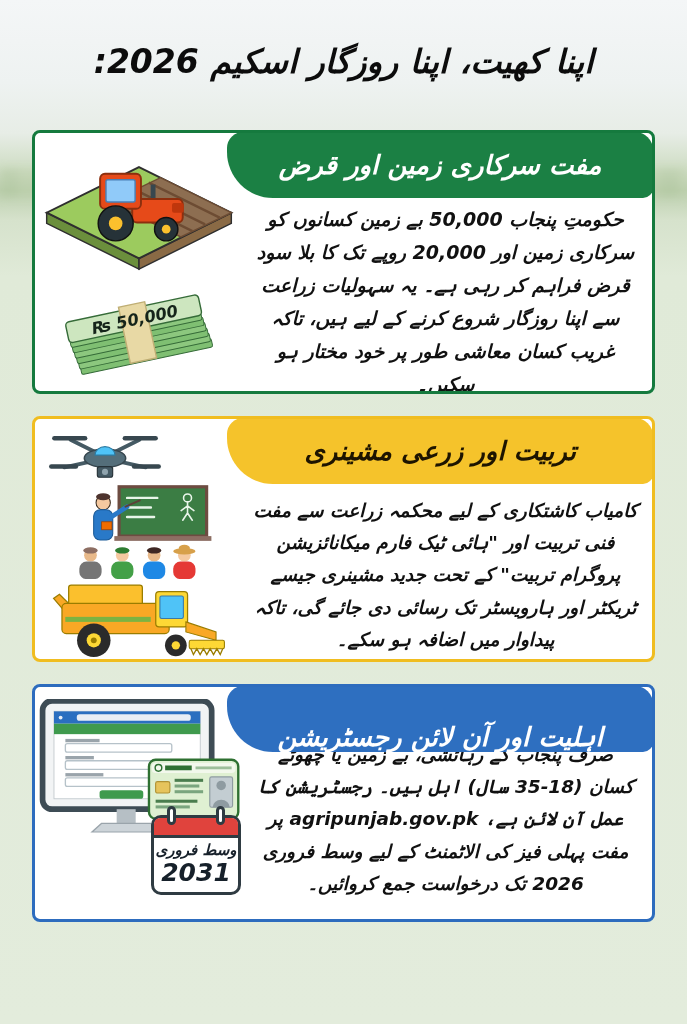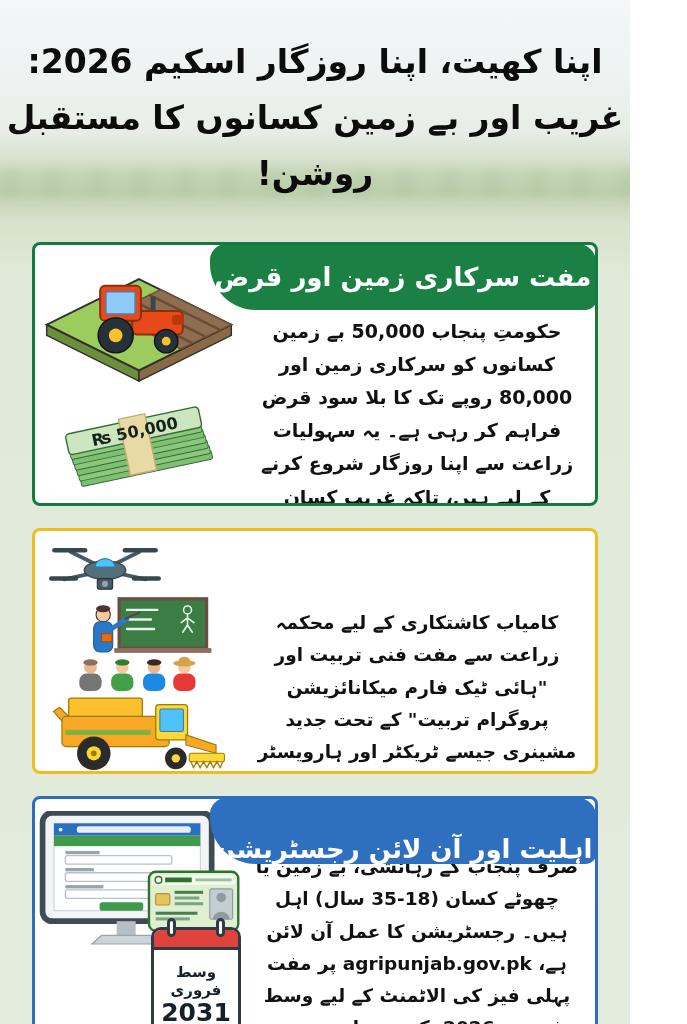--- a/index.html
+++ b/index.html
@@ -1,24 +1,25 @@
 <!DOCTYPE html>
 <html lang="ur"><head>
 <meta charset="utf-8">
 <style>
   * { margin:0; padding:0; box-sizing:border-box; }
   html,body { width:687px; }
   body { font-family:"DejaVu Sans", sans-serif; }
 
   .poster{
-    position:relative; width:630px; height:1024px; overflow:hidden;
+    position:relative; width:687px; height:1024px; overflow:hidden;
     background:linear-gradient(180deg,
       #f4f6f7 0%, #eef2f1 8%, #e7ede6 13%,
       #cfddc4 16.5%, #bdd0af 18.6%, #d6e2cc 21.5%,
       #e0ead8 27%, #e3ecdc 100%);
+    font-style:italic;
   }
   
   .horizon{
     position:absolute; left:0; top:168px; width:687px; height:30px;
     background:repeating-linear-gradient(90deg,#a9c196 0 18px,#b9cda6 18px 44px);
     opacity:.35; filter:blur(4px);
   }
 
   .title{
     position:relative; padding-top:34px; text-align:center;
@@ -63,33 +64,32 @@
     position:absolute; left:116px; top:128px; width:90px;
     background:#ffffff; border:3px solid #2f3b42; border-radius:10px;
     text-align:center; z-index:3;
   }
   .cal-top{ position:relative; height:20px; background:#e0433d;
             border-radius:6px 6px 0 0; border-bottom:3px solid #2f3b42; }
   .cal-pin{ position:absolute; top:-12px; width:9px; height:19px;
             background:#fff; border:3px solid #2f3b42; border-radius:5px; }
   .cal-pin.left{ left:13px; } .cal-pin.right{ right:13px; }
   .cal-month{ direction:rtl; font-size:15px; font-weight:bold; color:#16202a;
-              padding-top:13px;text-align:center; }
+              padding-top:3px;text-align:center; }
   .cal-year{ font-size:25px; font-weight:bold; color:#16202a;
              line-height:1.1; padding-bottom:5px; }
 </style>
 </head>
 <body>
 
 <div class="poster">
   <div class="horizon"></div>
 
   <div class="title">
     <div>اپنا کھیت، اپنا روزگار اسکیم 2026:</div>
-    <div>غریب اور بے زمین کسانوں کا مستقبل روشن!</div>
   </div>
 
   <div class="cards">
 
     <section class="card card-1">
       <div class="card-header">
         <span>مفت سرکاری زمین اور قرض</span>
       </div>
       <div class="card-content">
         <div class="illus-col">
@@ -119,25 +119,28 @@
               <rect x="20" y="74" width="140" height="9" rx="2" fill="#7fbf72" stroke="#356b38"></rect>
               <rect x="19" y="68" width="140" height="9" rx="2" fill="#8cc77e" stroke="#356b38"></rect>
               <rect x="18" y="62" width="140" height="9" rx="2" fill="#7fbf72" stroke="#356b38"></rect>
               <rect x="17" y="56" width="140" height="9" rx="2" fill="#8cc77e" stroke="#356b38"></rect>
               <rect x="16" y="38" width="142" height="22" rx="4" fill="#cde6bf" stroke="#356b38" stroke-width="1.5"></rect>
               <rect x="74" y="34" width="28" height="60" fill="#e8d9a5" stroke="#bfae74" stroke-width="1.5"></rect>
               <text x="88" y="56" text-anchor="middle" font-size="17" font-weight="bold" fill="#15241a" font-family="DejaVu Sans, sans-serif">₨ 50,000</text>
             </g>
           </svg>
         </div>
-        <div class="text-col">حکومتِ پنجاب 50,000 بے زمین کسانوں کو سرکاری زمین اور 80,000 روپے تک کا بلا سود قرض فراہم کر رہی ہے۔ یہ سہولیات زراعت سے اپنا روزگار شروع کرنے کے لیے ہیں، تاکہ غریب کسان معاشی طور پر خود مختار ہو سکیں۔</div>
+        <div class="text-col">حکومتِ پنجاب 50,000 بے زمین کسانوں کو سرکاری زمین اور 20,000 روپے تک کا بلا سود قرض فراہم کر رہی ہے۔ یہ سہولیات زراعت سے اپنا روزگار شروع کرنے کے لیے ہیں، تاکہ غریب کسان معاشی طور پر خود مختار ہو سکیں۔</div>
       </div>
     </section>
 
     <section class="card card-2">
+      <div class="card-header">
+        <span>تربیت اور زرعی مشینری</span>
+      </div>
       <div class="card-content">
         <div class="illus-col">
 
           <svg width="128" height="58" viewBox="0 0 150 72" style="align-self:flex-start;margin:10px 0 0 6px">
             <path class="ln" d="M70,34 L30,14 M80,34 L120,14 M68,40 L22,50 M82,40 L128,50" stroke="#455a64" stroke-width="5" fill="none"></path>
             <rect x="6" y="9" width="46" height="6" rx="3" fill="#37474f"></rect>
             <rect x="98" y="9" width="46" height="6" rx="3" fill="#37474f"></rect>
             <rect x="2" y="46" width="38" height="6" rx="3" fill="#37474f"></rect>
             <rect x="110" y="46" width="38" height="6" rx="3" fill="#37474f"></rect>
             <ellipse cx="75" cy="38" rx="27" ry="12" fill="#546e7a" stroke="#37474f" stroke-width="2"></ellipse>

